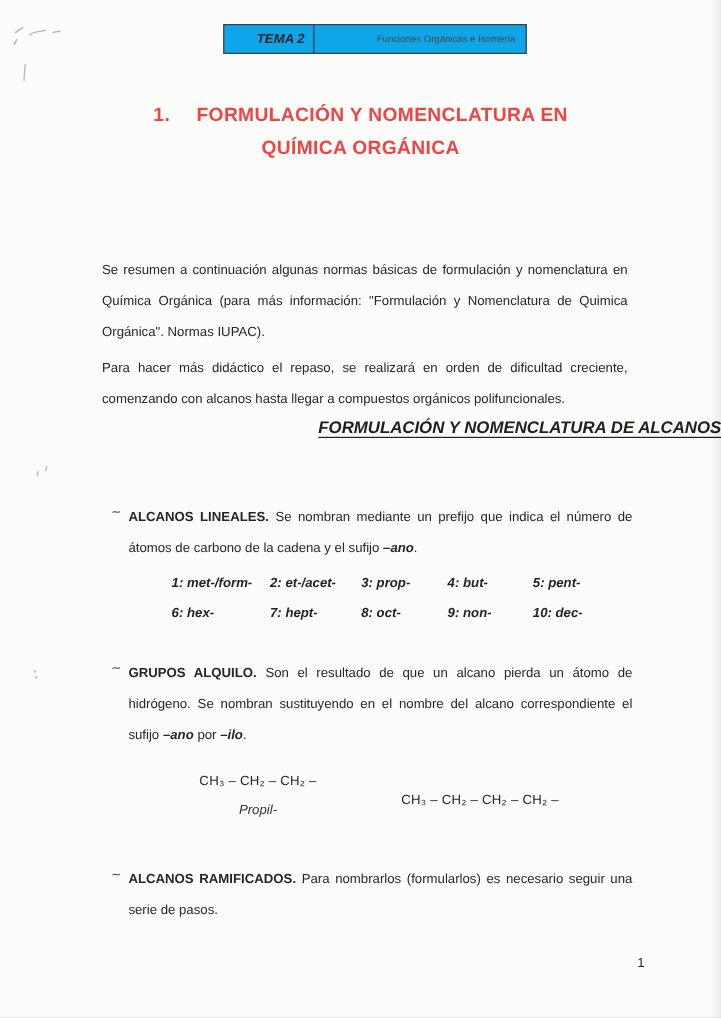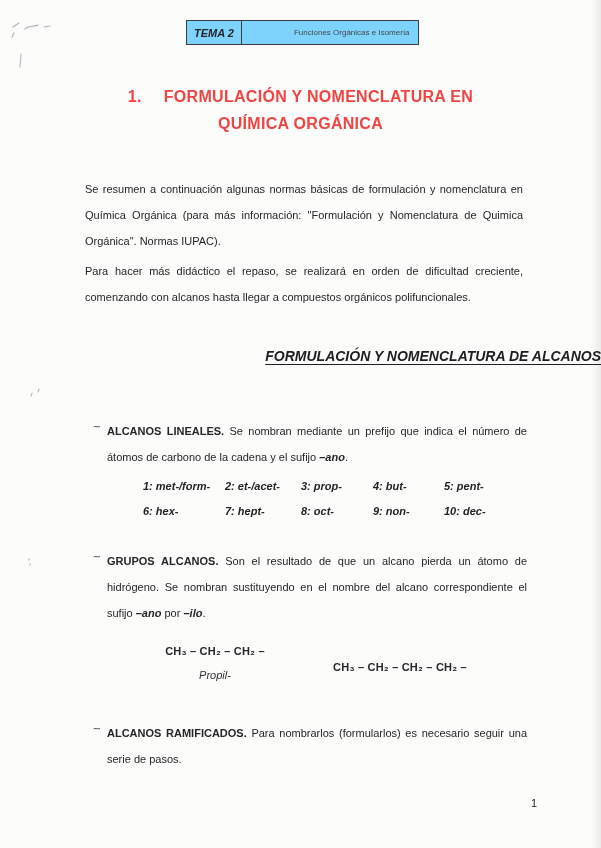--- a/index.html
+++ b/index.html
@@ -21,21 +21,22 @@
     width: 10px; height: 100%;
     background: linear-gradient(to right, rgba(0,0,0,0), rgba(0,0,0,0.07));
     pointer-events: none;
   }
 
   
   .header-box {
     position: absolute; left: 186px; top: 20px;
     display: flex; align-items: flex-start;
     border: 1.5px solid #3d3d42;
-    background: #7dd3fc;
+    background: #0ea5e9;
+    padding-left: 20px;
   }
   .header-box .tema {
     padding: 6px 7px 5px 7px;
     border-right: 1.5px solid #3d3d42;
     font-weight: bold; font-style: italic;
     font-size: 11px; white-space: nowrap;
   }
   .header-box .course {
     padding: 4px 8px;
     font-size: 8px; color: #47474c;
@@ -49,20 +50,21 @@
     font-size: 16px; letter-spacing: 0.3px; color: #ef4444;
   }
   .title-num { margin-right: 22px; }
   .title-line2 { margin-top: 9px; }
 
   
   .para {
     position: absolute; left: 85px; width: 438px;
     font-size: 11px; line-height: 26px;
     text-align: justify;
+    margin-top: 36px;
   }
   .para1 { top: 176px; }
   .para2 { top: 258px; }
 
   
   .section-heading {
     position: absolute; top: 348px; left: 0; width: 100%;
     text-align: right;
     font-style: italic; font-weight: bold; font-size: 14px;
     text-decoration: underline; text-underline-offset: 3px;
@@ -96,21 +98,21 @@
   .prefix-row {
     display: grid;
     grid-template-columns: 82px 76px 72px 71px 70px;
     line-height: 25px;
   }
 
   
   .alkyl { position: absolute; text-align: center; }
   .alkyl-1 { left: 120px; top: 645px; width: 190px; }
   .alkyl-2 { left: 300px; top: 645px; width: 200px; margin-top: 16px; }
-  .formula { font-weight: bold; font-size: 11px; letter-spacing: 0.2px; white-space: nowrap; }
+  .formula { font-weight: normal; font-size: 11px; letter-spacing: 0.2px; white-space: nowrap; }
   .alkyl-label { font-style: italic; font-size: 11px; margin-top: 12px; color: #333338; }
 
   
   .page-number {
     position: absolute; left: 531px; top: 797px;
     font-size: 11px;
   }
 
   
   .scrib { position: absolute; opacity: 0.75; }
@@ -175,21 +177,21 @@
       <span>7: hept-</span>
       <span>8: oct-</span>
       <span>9: non-</span>
       <span>10: dec-</span>
     </div>
   </div>
 
   <div class="bullet bullet-2">
     <span class="marker">~</span>
     <div class="bullet-body">
-      <span class="term">GRUPOS ALCANOS.</span>
+      <span class="term">GRUPOS ALQUILO.</span>
       <span>Son el resultado de que un alcano pierda un átomo de hidrógeno. Se nombran sustituyendo en el nombre del alcano correspondiente el sufijo </span><span class="suffix">–ano</span><span> por </span><span class="suffix">–ilo</span><span>.</span>
     </div>
   </div>
 
   <div class="alkyl alkyl-1">
     <div class="formula">CH₃ – CH₂ – CH₂ –</div>
     <div class="alkyl-label">Propil-</div>
   </div>
   <div class="alkyl alkyl-2">
     <div class="formula">CH₃ – CH₂ – CH₂ – CH₂ –</div>

